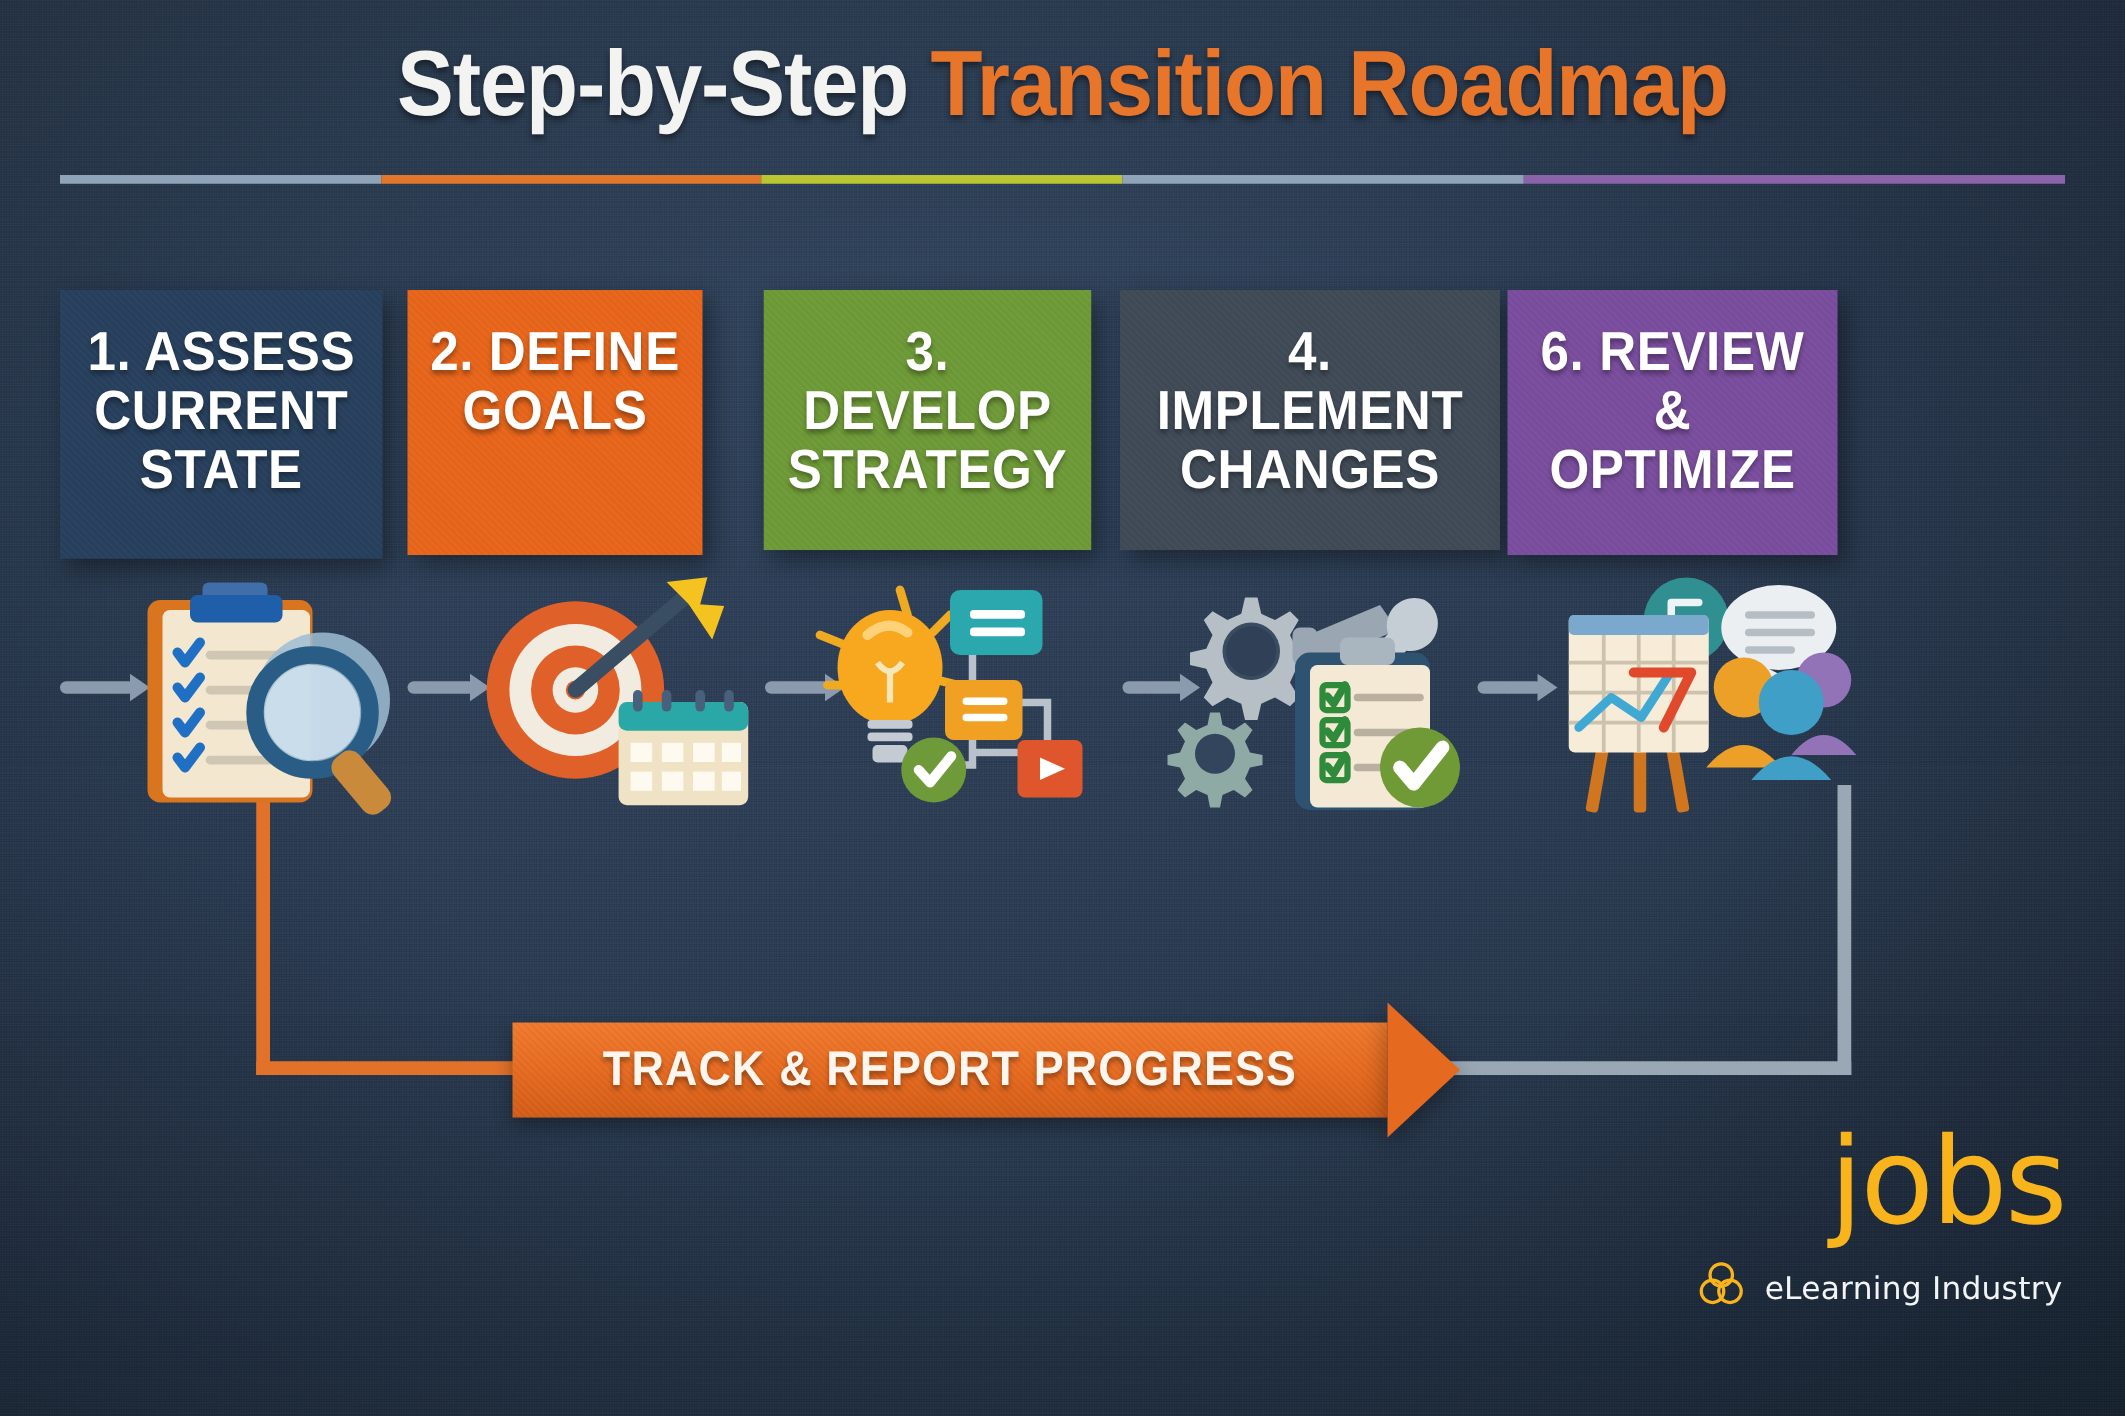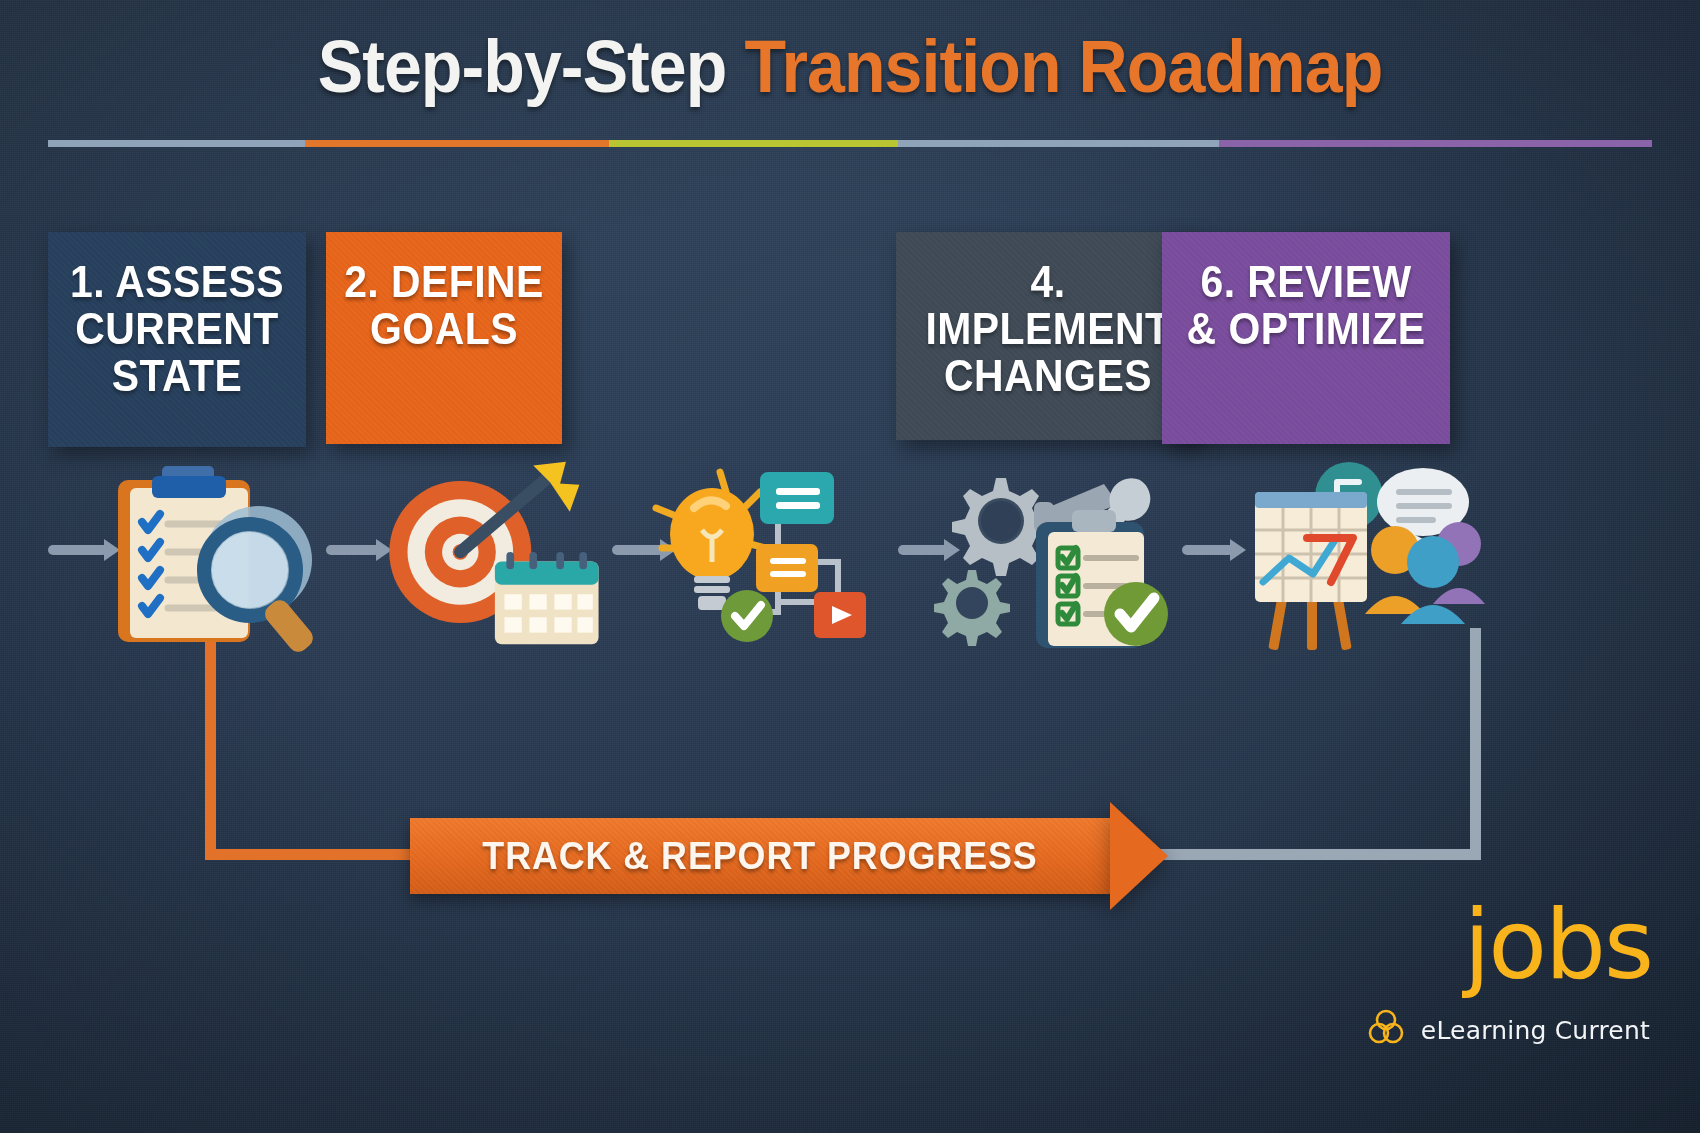--- a/index.html
+++ b/index.html
@@ -140,25 +140,29 @@
 
   <div class="cards" id="cards">
       <div class="card" style="left: 48px; width: 258px; height: 215px; background: rgb(39, 64, 93);">
         <div class="card-tex"></div>
         <div class="lbl">1. Assess Current State</div>
       </div>
       <div class="card" style="left: 326px; width: 236px; height: 212px; background: rgb(232, 101, 26);">
         <div class="card-tex"></div>
         <div class="lbl">2. Define Goals</div>
       </div>
+      <div class="card" style="left: 611px; width: 262px; height: 208px; background: rgb(110, 154, 55);">
+        <div class="card-tex"></div>
+        <div class="lbl">3. Develop Strategy</div>
+      </div>
       <div class="card" style="left: 896px; width: 304px; height: 208px; background: rgb(63, 74, 86);">
         <div class="card-tex"></div>
         <div class="lbl">4. Implement Changes</div>
       </div>
-      <div class="card" style="left: 1162px; width: 288px; height: 212px; background: rgb(122, 77, 158);">
+      <div class="card" style="left: 1206px; width: 264px; height: 212px; background: rgb(122, 77, 158);">
         <div class="card-tex"></div>
         <div class="lbl">6. Review &amp; Optimize</div>
       </div>
     </div>
 
   <div id="links">
       <div class="arrowlink" style="left: 48px; width: 60px;"></div>
       <div class="arrowlink" style="left: 326px; width: 54px;"></div>
       <div class="arrowlink" style="left: 612px; width: 52px;"></div>
       <div class="arrowlink" style="left: 898px; width: 50px;"></div>
@@ -373,17 +377,17 @@
     <div class="tagrow">
       <span>
         <svg width="46" height="46" viewBox="0 0 46 46">
           <g fill="none" stroke="#f9b41c" stroke-width="2.6">
             <circle cx="23" cy="15" r="9"></circle>
             <circle cx="16" cy="28" r="9"></circle>
             <circle cx="30" cy="28" r="9"></circle>
           </g>
         </svg>
       </span>
-      <span class="tag" style="color: rgb(242, 244, 246);">eLearning Current</span>
+      <span class="tag" style="color: rgb(242, 244, 246);">eLearning Industry</span>
     </div>
   </div>
 
 </div>
 
 </body></html>

